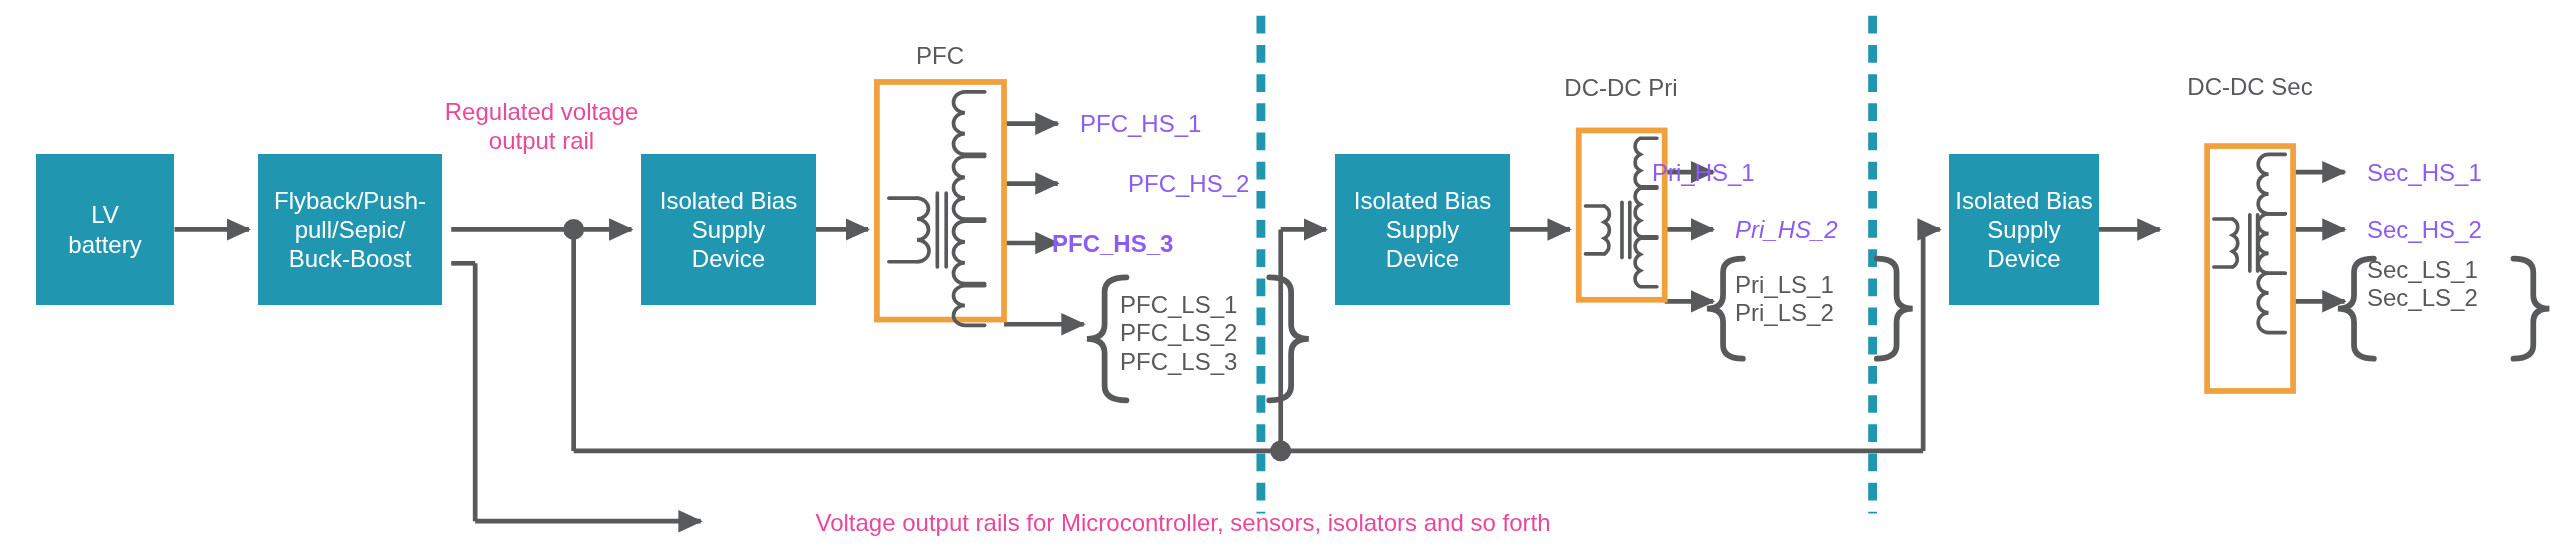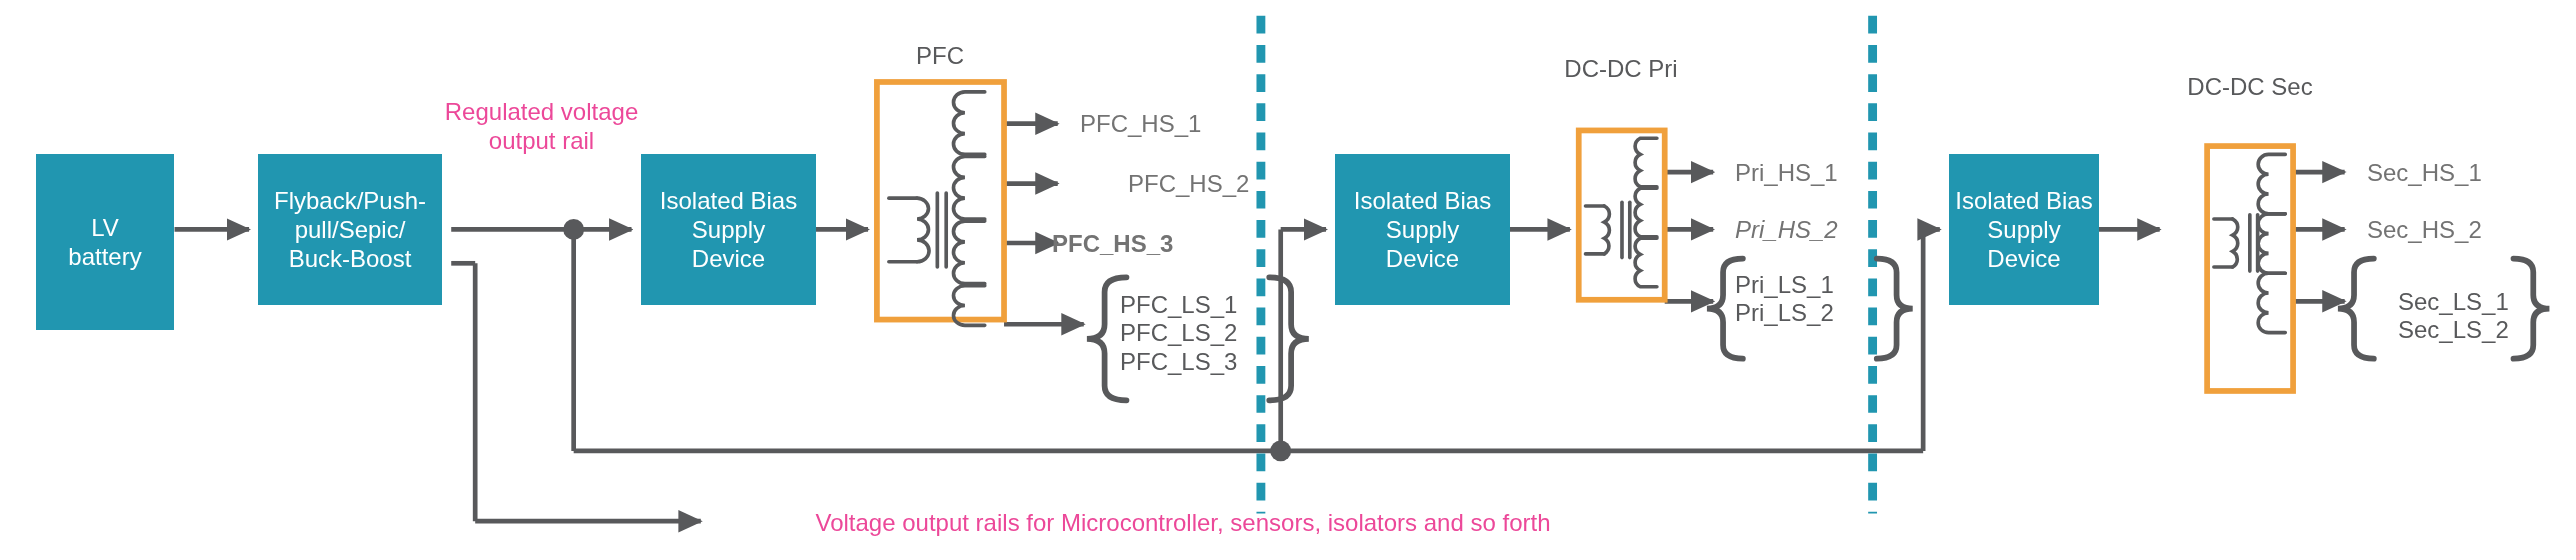--- a/index.html
+++ b/index.html
@@ -5,21 +5,21 @@
 <style>
   html,body{margin:0;padding:0;background:#ffffff;}
   body{font-family:"Liberation Sans",sans-serif;}
   #stage{position:relative;width:2576px;height:561px;background:#fff;overflow:hidden;}
   #stage svg{position:absolute;left:0;top:0;}
   .blk{position:absolute;background:#2196B0;color:#fff;display:flex;align-items:center;
        justify-content:center;text-align:center;line-height:1.22;font-size:24px;
        font-family:"Liberation Sans",sans-serif;}
   .cap{position:absolute;color:#ec4899;font-size:24px;text-align:center;line-height:1.22;
        font-family:"Liberation Sans",sans-serif;white-space:pre;}
-  .pin{position:absolute;color:#737373;font-size:24px;line-height:1.22;white-space:pre;
+  .pin{position:absolute;color:#8b5cf6;font-size:24px;line-height:1.22;white-space:pre;
        font-family:"Liberation Sans",sans-serif;}
   .pinbr{position:absolute;color:#58595B;font-size:24px;line-height:1.18;white-space:pre;
        font-family:"Liberation Sans",sans-serif;}
   .ttl{position:absolute;color:#58595B;font-size:24px;text-align:center;
        font-family:"Liberation Sans",sans-serif;white-space:pre;}
 </style>
 </head>
 <body>
 
 <div id="stage">
@@ -130,21 +130,21 @@
   <g stroke="#58595B" stroke-width="11" fill="none" stroke-linecap="round">
     <path d="M2162 532 q-42 0 -42 28 v62 q0 28 -34 28 q34 0 34 28 v62 q0 28 42 28"></path>
     <path d="M2436 532 q42 0 42 28 v62 q0 28 34 28 q-34 0 -34 28 v62 q0 28 -42 28"></path>
     <path d="M3345 496 q-38 0 -38 26 v44 q0 26 -31 26 q31 0 31 26 v44 q0 26 38 26"></path>
     <path d="M3602 496 q38 0 38 26 v44 q0 26 31 26 q-31 0 -31 26 v44 q0 26 -38 26"></path>
     <path d="M4556 496 q-38 0 -38 26 v44 q0 26 -31 26 q31 0 31 26 v44 q0 26 38 26"></path>
     <path d="M4824 496 q38 0 38 26 v44 q0 26 31 26 q-31 0 -31 26 v44 q0 26 -38 26"></path>
   </g>
 </svg>
 
-<div class="blk" style="left:36px;top:154px;width:138px;height:176px;">
+<div class="blk" style="left:36px;top:154px;width:138px;height:151px;">
   <span style="white-space:pre-line;">LV
 battery</span>
 </div>
 
 <div class="blk" style="left:258px;top:154px;width:184px;height:151px;">
   <span style="white-space:pre-line;">Flyback/Push-
 pull/Sepic/
 Buck-Boost</span>
 </div>
 
@@ -165,34 +165,34 @@
 Supply
 Device</span>
 </div>
 
 <div class="cap" style="left:427px;top:97px;width:229px;">Regulated voltage
 output rail</div>
 
 <div class="cap" style="left:740px;top:508px;width:886px;text-align:center;">Voltage output rails for Microcontroller, sensors, isolators and so forth</div>
 
 <div class="ttl" style="left:862px;top:42px;width:156px;">PFC</div>
-<div class="ttl" style="left:1517px;top:55px;width:208px;">DC-DC Pri</div>
+<div class="ttl" style="left:1517px;top:74px;width:208px;">DC-DC Pri</div>
 <div class="ttl" style="left:2146px;top:73px;width:208px;">DC-DC Sec</div>
 
 <div class="pin" style="left:1080px;top:109px;">PFC_HS_1</div>
 <div class="pin" style="left:1128px;top:169px;">PFC_HS_2</div>
 <div class="pin" style="left:1052px;top:229px;font-weight:bold;">PFC_HS_3</div>
 <div class="pinbr" style="left:1120px;top:291px;white-space:pre-line;">PFC_LS_1
 PFC_LS_2
 PFC_LS_3</div>
 
-<div class="pin" style="left:1735px;top:158px;">Pri_HS_1</div>
+<div class="pin" style="left:1652px;top:158px;">Pri_HS_1</div>
 <div class="pin" style="left:1735px;top:215px;font-style:italic;">Pri_HS_2</div>
 <div class="pinbr" style="left:1735px;top:271px;white-space:pre-line;">Pri_LS_1
 Pri_LS_2</div>
 
 <div class="pin" style="left:2367px;top:158px;">Sec_HS_1</div>
 <div class="pin" style="left:2367px;top:215px;">Sec_HS_2</div>
-<div class="pinbr" style="left:2367px;top:288px;white-space:pre-line;margin-left:31px;">Sec_LS_1
+<div class="pinbr" style="left:2367px;top:256px;white-space:pre-line;">Sec_LS_1
 Sec_LS_2</div>
 
 </div>
 
 
 </body></html>

